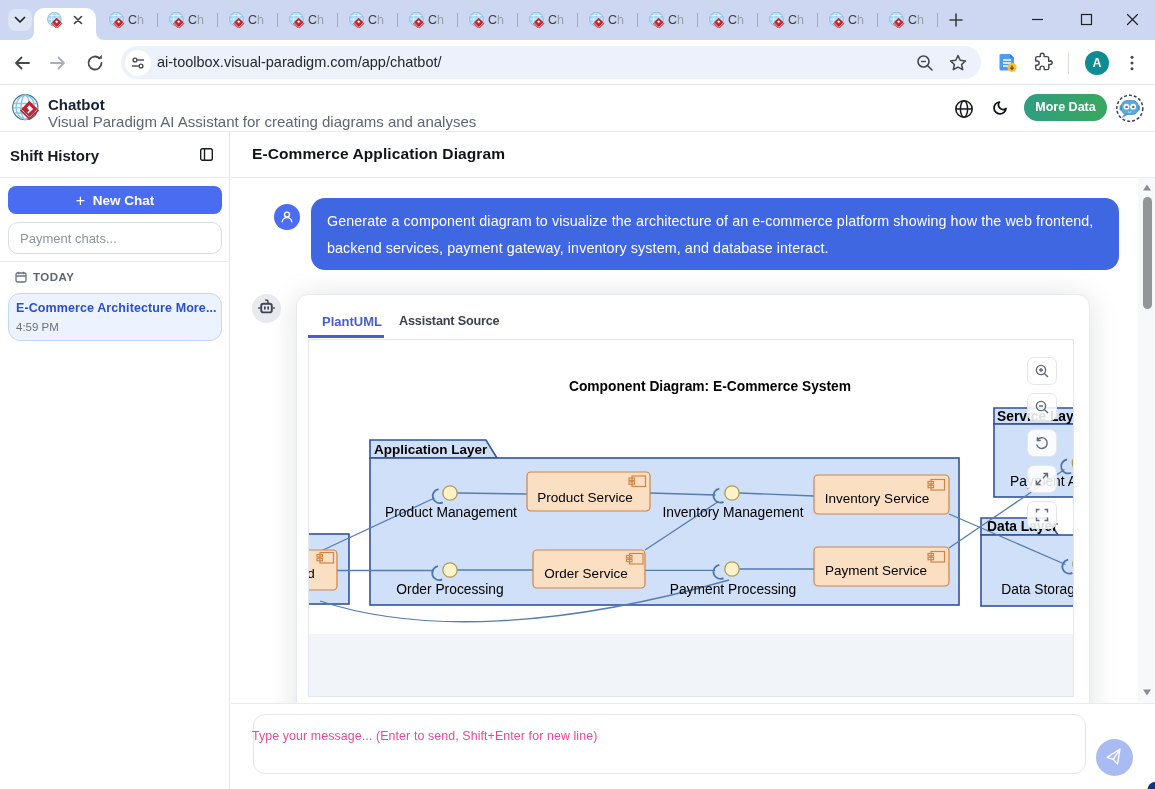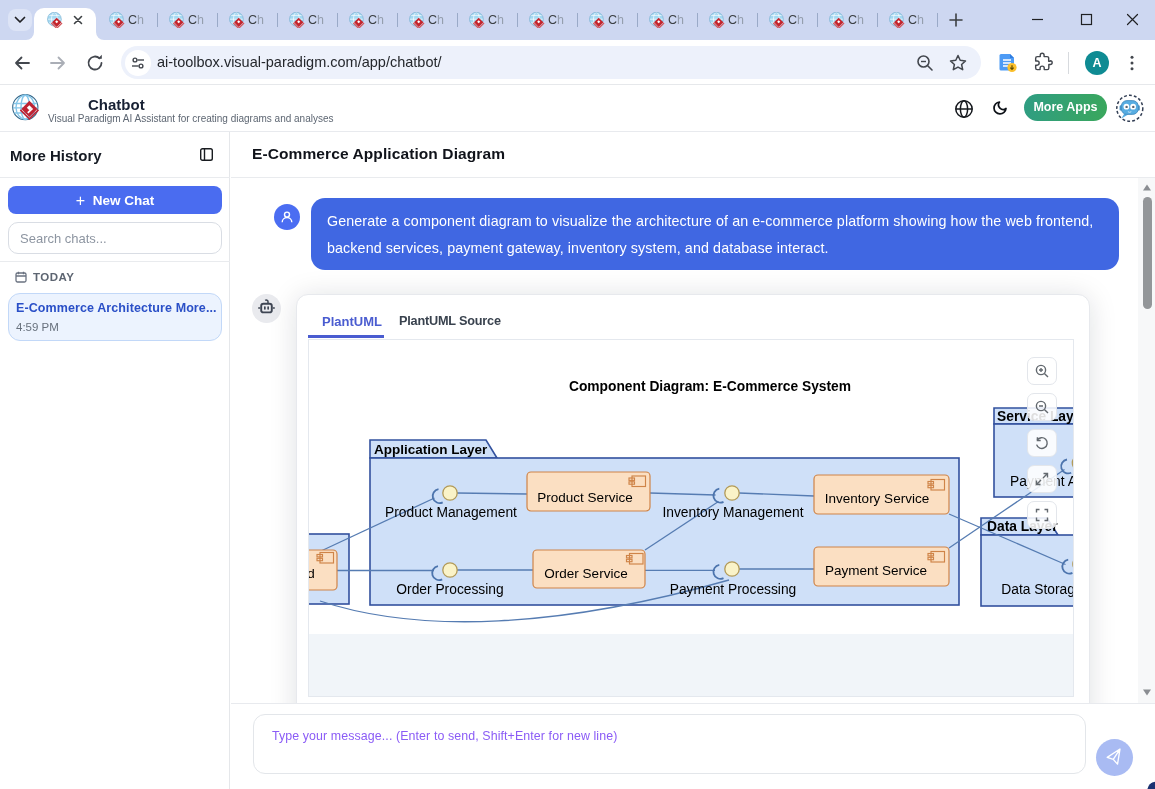--- a/index.html
+++ b/index.html
@@ -318,54 +318,54 @@
     <ellipse cx="14.3" cy="14.2" rx="9.3" ry="12"></ellipse>
     <path d="M2.6 10.5 h23.4 M2 14.9 h24.6 M3.4 20 h21.8"></path>
   </g>
   <g transform="translate(18.4,15.9) rotate(45)">
     <rect x="-5.7" y="-5.7" width="11.4" height="11.4" fill="#bf2333"></rect>
     <rect x="-2.7" y="-2.6" width="3.6" height="3.6" fill="#fff"></rect>
     <rect x="0.9" y="-2.6" width="1.7" height="6.6" fill="#fff"></rect>
     <path d="M-5.7 6.3 H6.3 V-5.7 H7.9 V7.9 H-5.7 Z" fill="#bf2333"></path>
   </g>
 </svg>
-<div class="abs" style="left:48px;top:96px;font-size:15px;font-weight:bold;color:#172033;margin-left:40px;">Chatbot</div>
-<div class="abs" style="left:48px;top:113px;font-size:10px;color:#5d6672;">Visual Paradigm AI Assistant for creating diagrams and analyses</div>
+<div class="abs" style="left:48px;top:96px;font-size:15px;font-weight:bold;color:#172033;">Chatbot</div>
+<div class="abs" style="left:48px;top:113px;font-size:15px;color:#5d6672;">Visual Paradigm AI Assistant for creating diagrams and analyses</div>
 <svg class="abs" style="left:954px;top:99px" width="20" height="20" viewBox="0 0 20 20" stroke="#15181d" stroke-width="1.5" fill="none">
   <circle cx="10" cy="10" r="8.2"></circle>
     <ellipse cx="10" cy="10" rx="3.6" ry="8.2"></ellipse>
     <path d="M1.8 10 h16.4"></path>
 </svg>
 <svg class="abs" style="left:992px;top:100px" width="16" height="16" viewBox="0 0 24 24">
     <path d="M21 12.79A9 9 0 1 1 11.21 3 7 7 0 0 0 21 12.79z" fill="none" stroke="#0d1117" stroke-width="2.6" stroke-linejoin="round"></path>
   </svg>
-<div class="abs" style="left:1024px;top:94px;width:83px;height:27px;border-radius:13.5px;background:linear-gradient(100deg,#2f9d83,#3aa75c);color:#fff;font-size:12.5px;font-weight:bold;text-align:center;line-height:27px;">More Apps</div>
+<div class="abs" style="left:1024px;top:94px;width:83px;height:27px;border-radius:13.5px;background:linear-gradient(100deg,#2f9d83,#3aa75c);color:#fff;font-size:12.5px;font-weight:bold;text-align:center;line-height:27px;">More Data</div>
 <svg class="abs" style="left:1114px;top:93px" width="31" height="31" viewBox="0 0 31 31">
   <circle cx="15.8" cy="15.3" r="13" stroke="#333f55" stroke-width="1.5" fill="none" stroke-dasharray="2.9 2.1"></circle>
   <rect x="5.6" y="12.2" width="2.4" height="5.4" rx="1.2" fill="#4795c8"></rect>
   <rect x="23.4" y="12.2" width="2.4" height="5.4" rx="1.2" fill="#4795c8"></rect>
   <path d="M10.2 20.8 L7.4 25.4 L14.2 21.6 Z" fill="#57ade2"></path>
   <rect x="7.3" y="7.6" width="17" height="13.8" rx="5.6" fill="#57ade2" stroke="#3f87ba" stroke-width="0.8"></rect>
   <circle cx="12.4" cy="13.7" r="2.9" fill="#fff"></circle>
     <circle cx="19.1" cy="13.7" r="2.9" fill="#fff"></circle>
   <circle cx="12.6" cy="13.9" r="1.2" fill="#5a6472"></circle>
     <circle cx="19.3" cy="13.9" r="1.2" fill="#5a6472"></circle>
   <path d="M13.9 18.7 q1.7 1.3 3.4 0" stroke="#cfe8f7" stroke-width="1" fill="none"></path>
 </svg>
 
 <div class="abs" style="left:0;top:132px;width:230px;height:657px;background:#fff;border-right:1px solid #e5e7ea;"></div>
-<div class="abs" style="left:10px;top:147px;font-size:15px;font-weight:bold;color:#151a23;">More History</div>
+<div class="abs" style="left:10px;top:147px;font-size:15px;font-weight:bold;color:#151a23;">Shift History</div>
 <svg class="abs" style="left:200px;top:148px" width="13" height="13" viewBox="0 0 13 13">
     <rect x="0.7" y="0.7" width="11.6" height="11.6" rx="1.8" stroke="#191c20" stroke-width="1.4" fill="none"></rect>
     <path d="M4.5 0.7 V12.3" stroke="#191c20" stroke-width="1.4"></path>
   </svg>
 <div class="abs" style="left:0;top:177px;width:230px;height:1px;background:#e9ebee;"></div>
 <div class="abs" style="left:8px;top:186px;width:214px;height:28px;border-radius:8px;background:#4a6cf0;color:#fff;font-size:13.5px;font-weight:bold;text-align:center;line-height:28px;"><span style="font-weight:normal;font-size:16px;position:relative;top:0.5px;">+</span>&nbsp;&nbsp;New Chat</div>
 <div class="abs" style="left:8px;top:222px;width:214px;height:32px;border-radius:10px;border:1px solid #d9dde4;background:#fff;"></div>
-<div class="abs" style="left:20px;top:231px;font-size:13px;color:#8d95a1;">Search chats...</div>
+<div class="abs" style="left:20px;top:231px;font-size:13px;color:#8d95a1;">Payment chats...</div>
 <div class="abs" style="left:0;top:261px;width:230px;height:1px;background:#e9ebee;"></div>
 <svg class="abs" style="left:15px;top:271px" width="12" height="12" viewBox="0 0 12 12" stroke="#6a7280" stroke-width="1.3" fill="none">
     <rect x="1" y="2" width="10" height="9" rx="1.5"></rect>
     <path d="M1 5 h10 M3.5 0.8 v2.4 M8.5 0.8 v2.4"></path>
   </svg>
 <div class="abs" style="left:33px;top:271px;font-size:11.5px;font-weight:bold;color:#5d6571;letter-spacing:0.5px;">TODAY</div>
 <div class="abs" style="left:8px;top:293px;width:214px;height:48px;border-radius:12px;background:#ecf3fe;border:1px solid #c2d8f8;"></div>
 <div class="abs" style="left:16px;top:301px;font-size:12.5px;font-weight:600;color:#2a4fc7;letter-spacing:0.1px;white-space:nowrap;">E-Commerce Architecture More...</div>
 <div class="abs" style="left:16px;top:321px;font-size:11.5px;color:#68717d;">4:59 PM</div>
 
@@ -387,21 +387,21 @@
     <rect x="4.2" y="5.8" width="10.6" height="8.6" rx="2.2" stroke-width="1.9"></rect>
     <path d="M11 5.5 V3.6 c0 -1.4 -1.8 -1.9 -2.8 -1.2" stroke-width="1.5"></path>
     <path d="M1.2 10 h2 M15.8 10 h2" stroke-width="1.5"></path>
     <rect x="7" y="8.2" width="1.7" height="3.6" rx="0.8" fill="#3e4553" stroke="none"></rect>
     <rect x="10.3" y="8.2" width="1.7" height="3.6" rx="0.8" fill="#3e4553" stroke="none"></rect>
   </svg>
 
   <div class="abs" style="left:65px;top:116px;width:794px;height:600px;border-radius:12px;background:#fff;border:1px solid #e7e9ed;box-shadow:0 2px 28px rgba(15,23,42,0.13);"></div>
   <div class="abs" style="left:91px;top:136px;font-size:13px;font-weight:600;color:#4a5cd0;">PlantUML</div>
   <div class="abs" style="left:77px;top:157px;width:76px;height:2.5px;background:#4a5cd0;"></div>
-  <div class="abs" style="left:168px;top:136px;font-size:12.7px;font-weight:600;letter-spacing:-0.2px;color:#39424e;">PlantUML Source</div>
+  <div class="abs" style="left:168px;top:136px;font-size:12.7px;font-weight:600;letter-spacing:-0.2px;color:#39424e;">Assistant Source</div>
 
   <div class="abs" style="left:77px;top:161px;width:766px;height:358px;background:#f1f5f9;border:1px solid #e4e8ee;"></div>
   <div class="abs" style="left:78px;top:162px;width:764px;height:294px;background:#fff;"></div>
   <svg class="abs" style="left:78px;top:162px" width="764" height="294" viewBox="309 340 764 294" font-family="&quot;Liberation Sans&quot;, sans-serif">
     <text x="710" y="391" font-size="13.8" font-weight="bold" fill="#000" text-anchor="middle">Component Diagram: E-Commerce System</text>
     <g stroke="#32519e" stroke-width="1.6" fill="#cfe0f8">
 
       <rect x="230" y="534" width="119" height="70"></rect>
 
       <path d="M370 440 H486 L497 458 H370 Z"></path>
@@ -516,21 +516,21 @@
 <svg class="abs" style="left:1142px;top:183px" width="10" height="9" viewBox="0 0 10 9">
     <path d="M5 1.5 L9 7.5 H1 Z" fill="#8a8d92"></path>
   </svg>
 <div class="abs" style="left:1142.5px;top:197px;width:9.5px;height:112px;border-radius:5px;background:#939699;"></div>
 <svg class="abs" style="left:1142px;top:688px" width="10" height="9" viewBox="0 0 10 9">
     <path d="M5 7.5 L1 1.5 H9 Z" fill="#8a8d92"></path>
   </svg>
 
 <div class="abs" style="left:231px;top:703px;width:924px;height:86px;background:#fff;border-top:1px solid #e8eaee;"></div>
 <div class="abs" style="left:253px;top:714px;width:833px;height:60px;border-radius:12px;border:1px solid #e3e6ea;background:#fff;"></div>
-<div class="abs" style="left:272px;top:729px;font-size:12.4px;letter-spacing:0.1px;color:#8b5cf6;">Type your message... (Enter to send, Shift+Enter for new line)</div>
+<div class="abs" style="left:252px;top:729px;font-size:12.4px;letter-spacing:0.1px;color:#ec4899;">Type your message... (Enter to send, Shift+Enter for new line)</div>
 <div class="abs" style="left:1096px;top:739px;width:37px;height:37px;border-radius:50%;background:#a9bbf3;"></div>
 <svg class="abs" style="left:1105px;top:748px" width="19" height="19" viewBox="0 0 24 24" stroke="#fff" stroke-width="1.7" fill="none" stroke-linejoin="round">
     <path d="M21 3 L10 14 M21 3 L14 21 L10 14 L3 10 Z" transform="rotate(-12 12 12)"></path>
   </svg>
 <svg class="abs" style="left:1146px;top:780px" width="9" height="9" viewBox="0 0 9 9">
     <circle cx="10" cy="10.5" r="8.7" fill="#1b3272"></circle>
     <circle cx="3.4" cy="8.4" r="1.5" fill="#1b3272"></circle>
     <circle cx="6.2" cy="4.6" r="1.7" fill="#1b3272"></circle>
   </svg>
 

